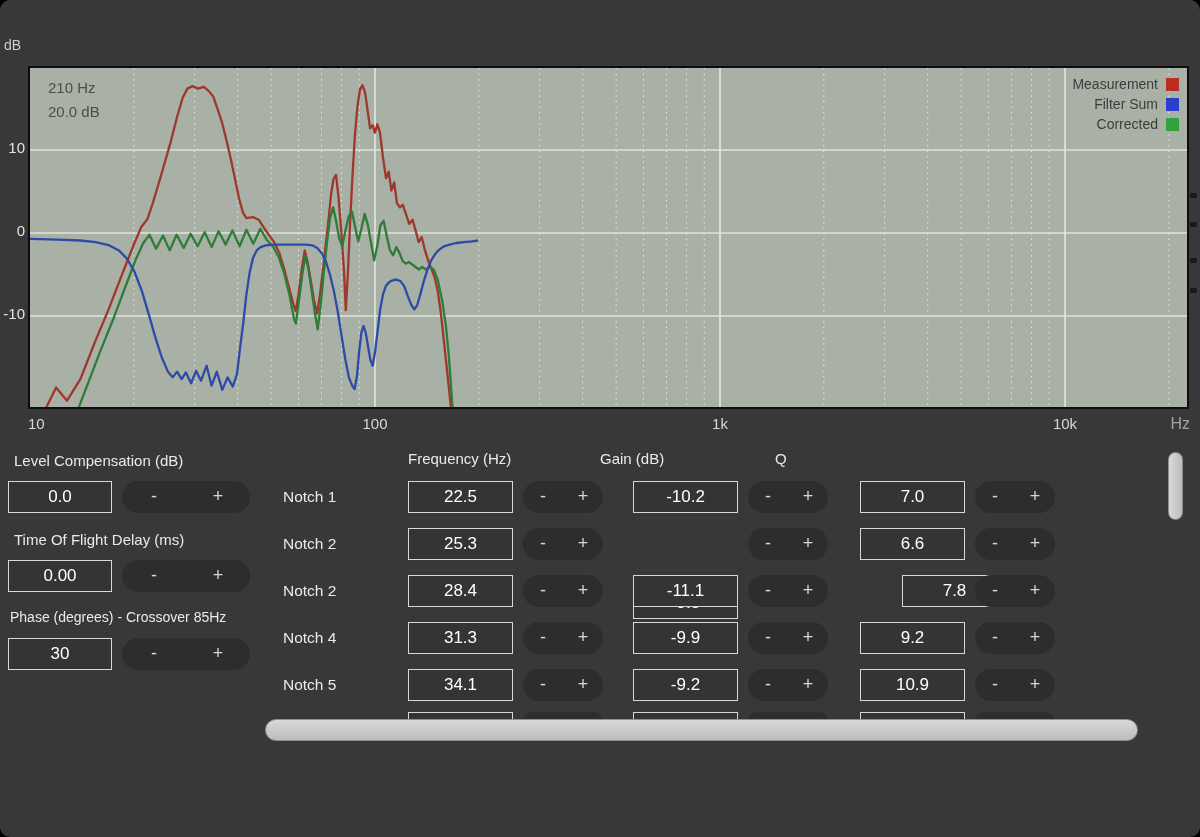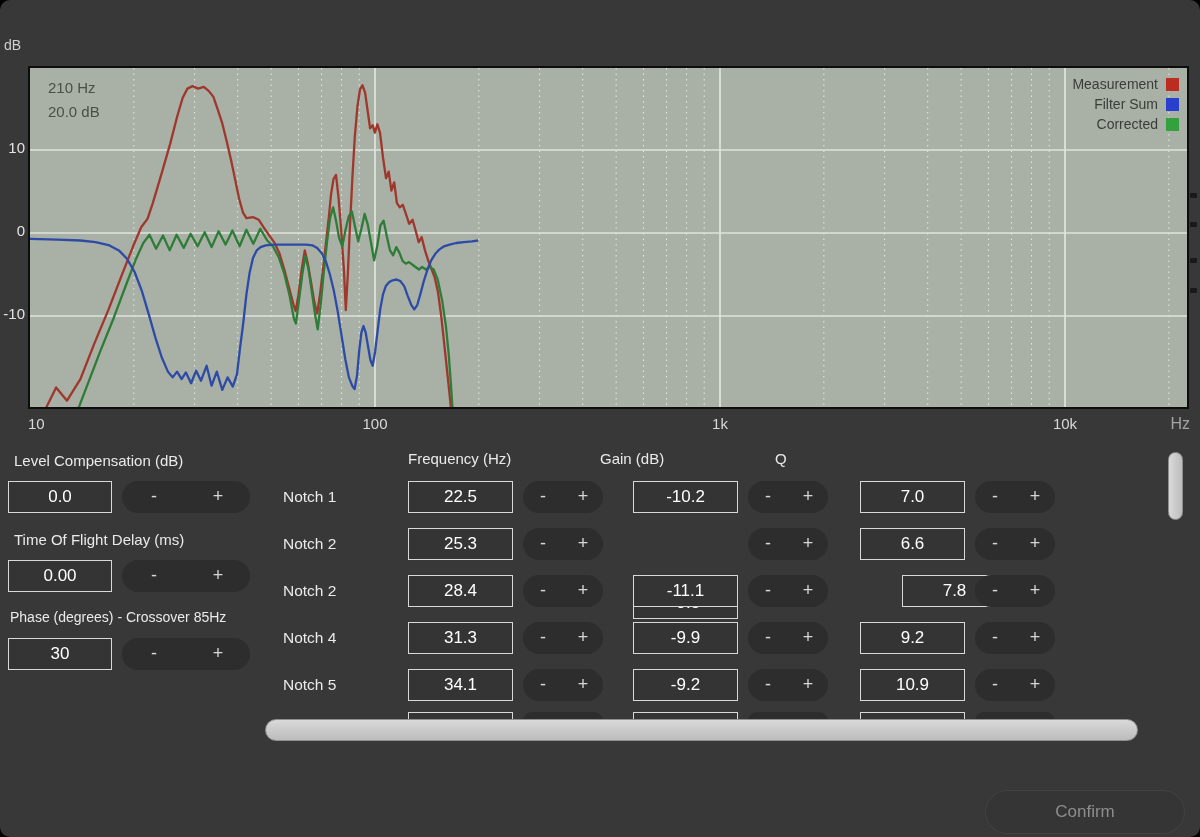--- a/index.html
+++ b/index.html
@@ -241,15 +241,14 @@
   </div>
 
   <div class="hscroll"></div>
   <div class="vscroll"></div>
 
   <div class="edge-mark" style="top:193px;"></div>
   <div class="edge-mark" style="top:222px;"></div>
   <div class="edge-mark" style="top:258px;"></div>
   <div class="edge-mark" style="top:288px;"></div>
 
-  <div class="btn btn-confirm">Confirm</div>
 
 </div>
 
 </body></html>

